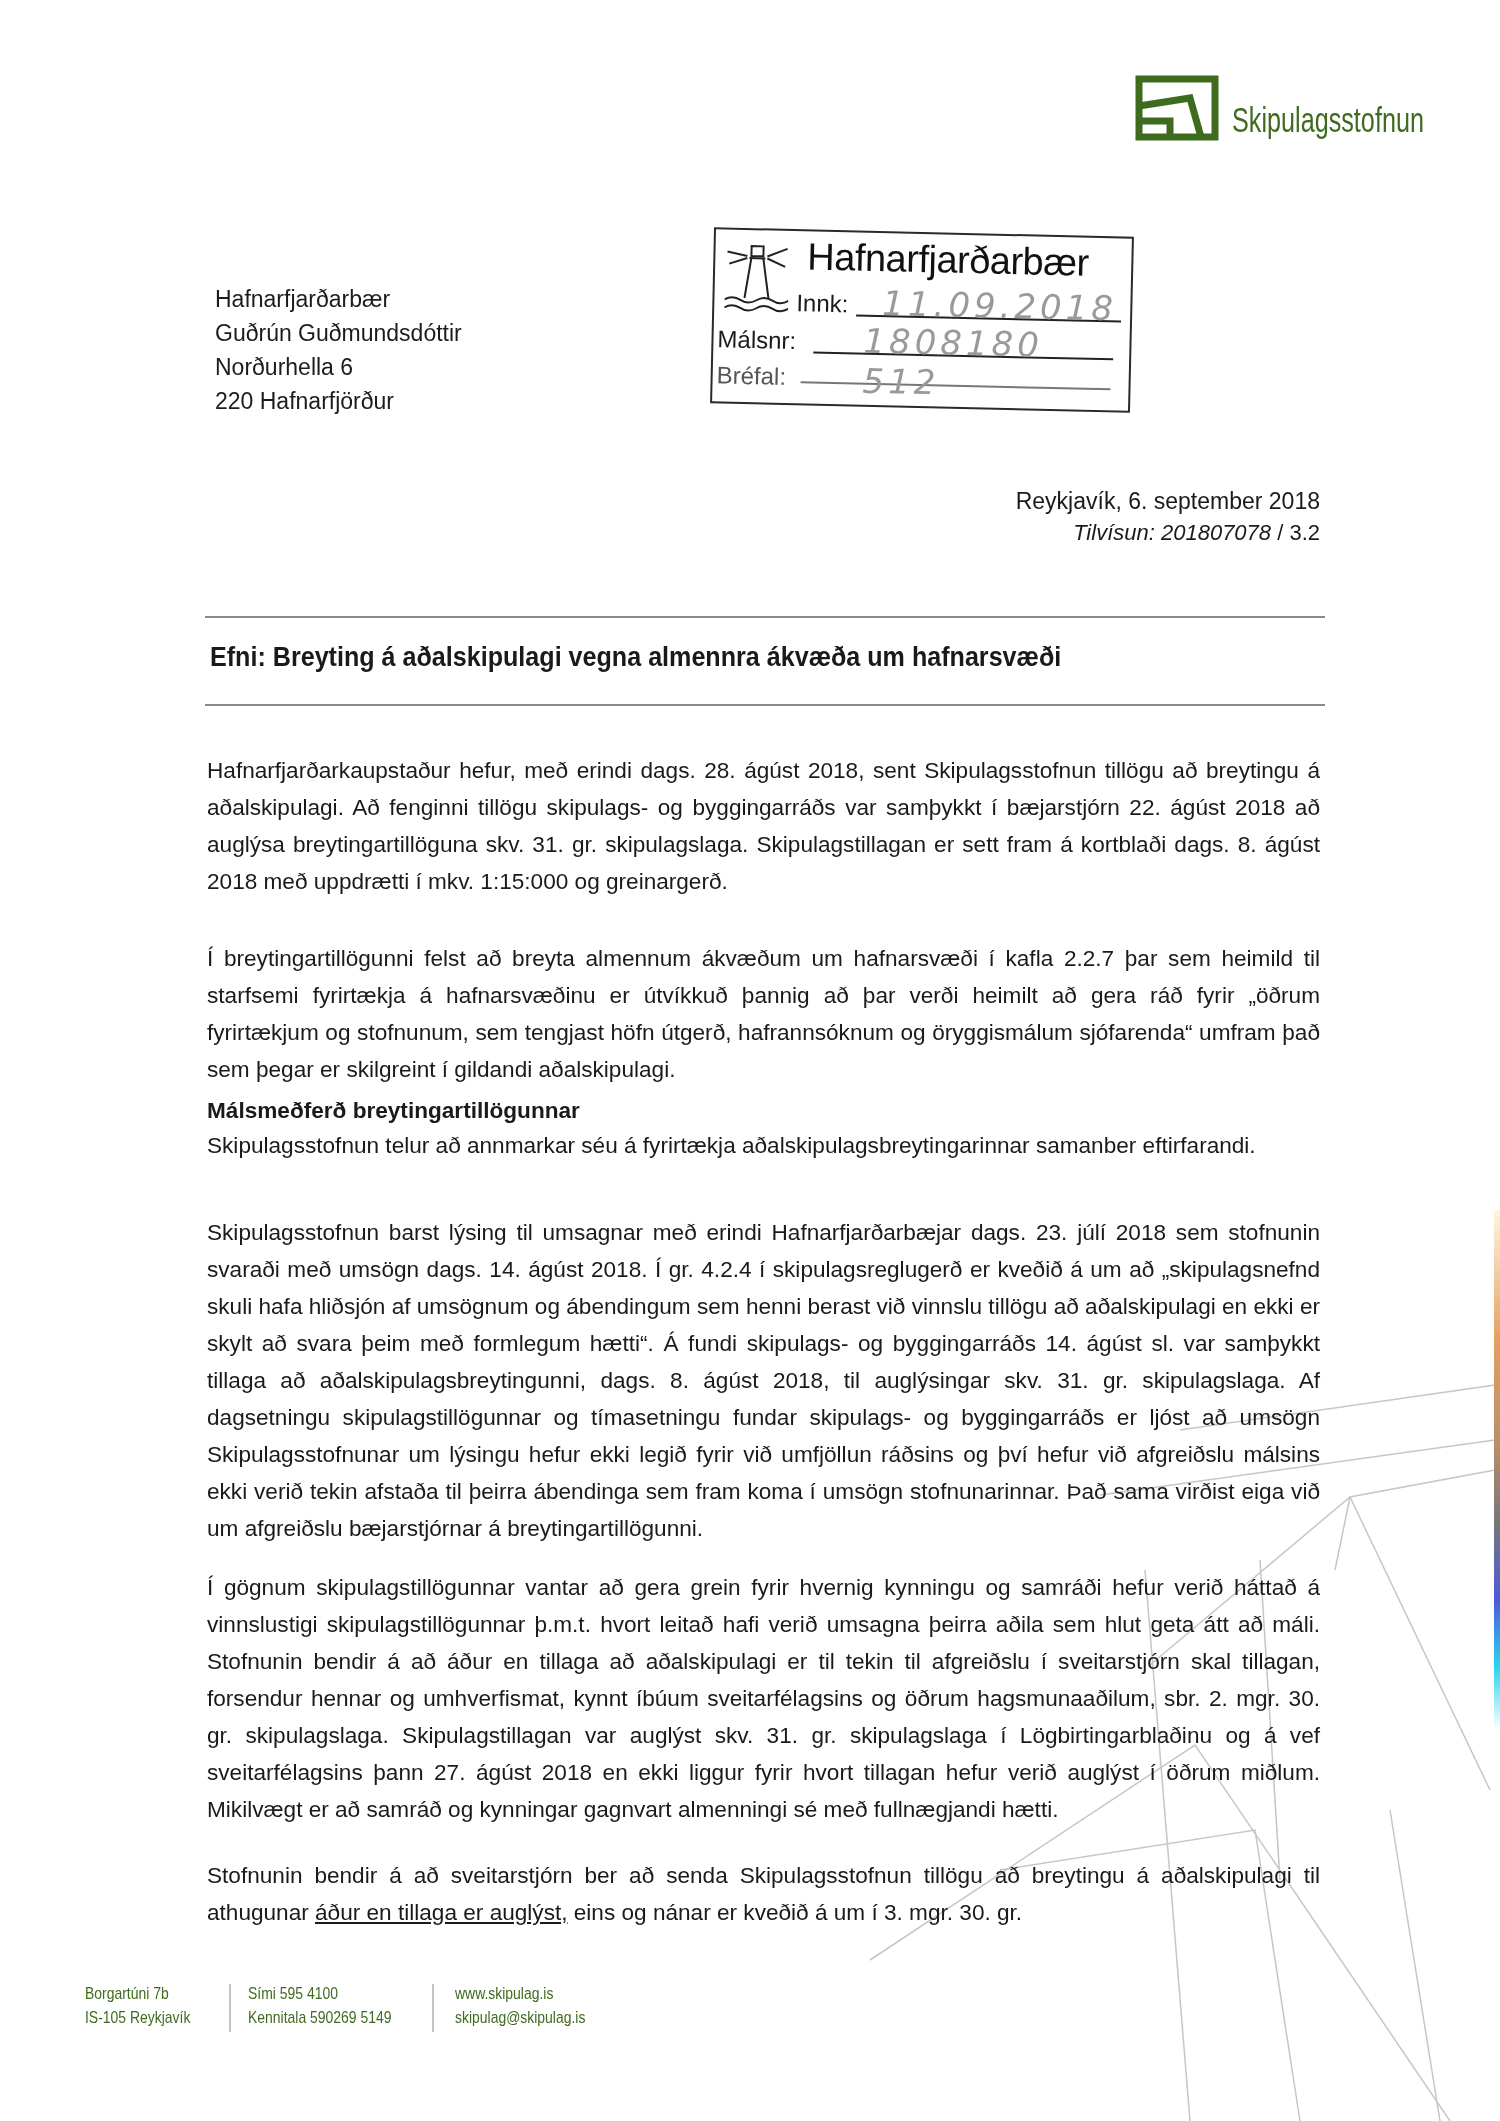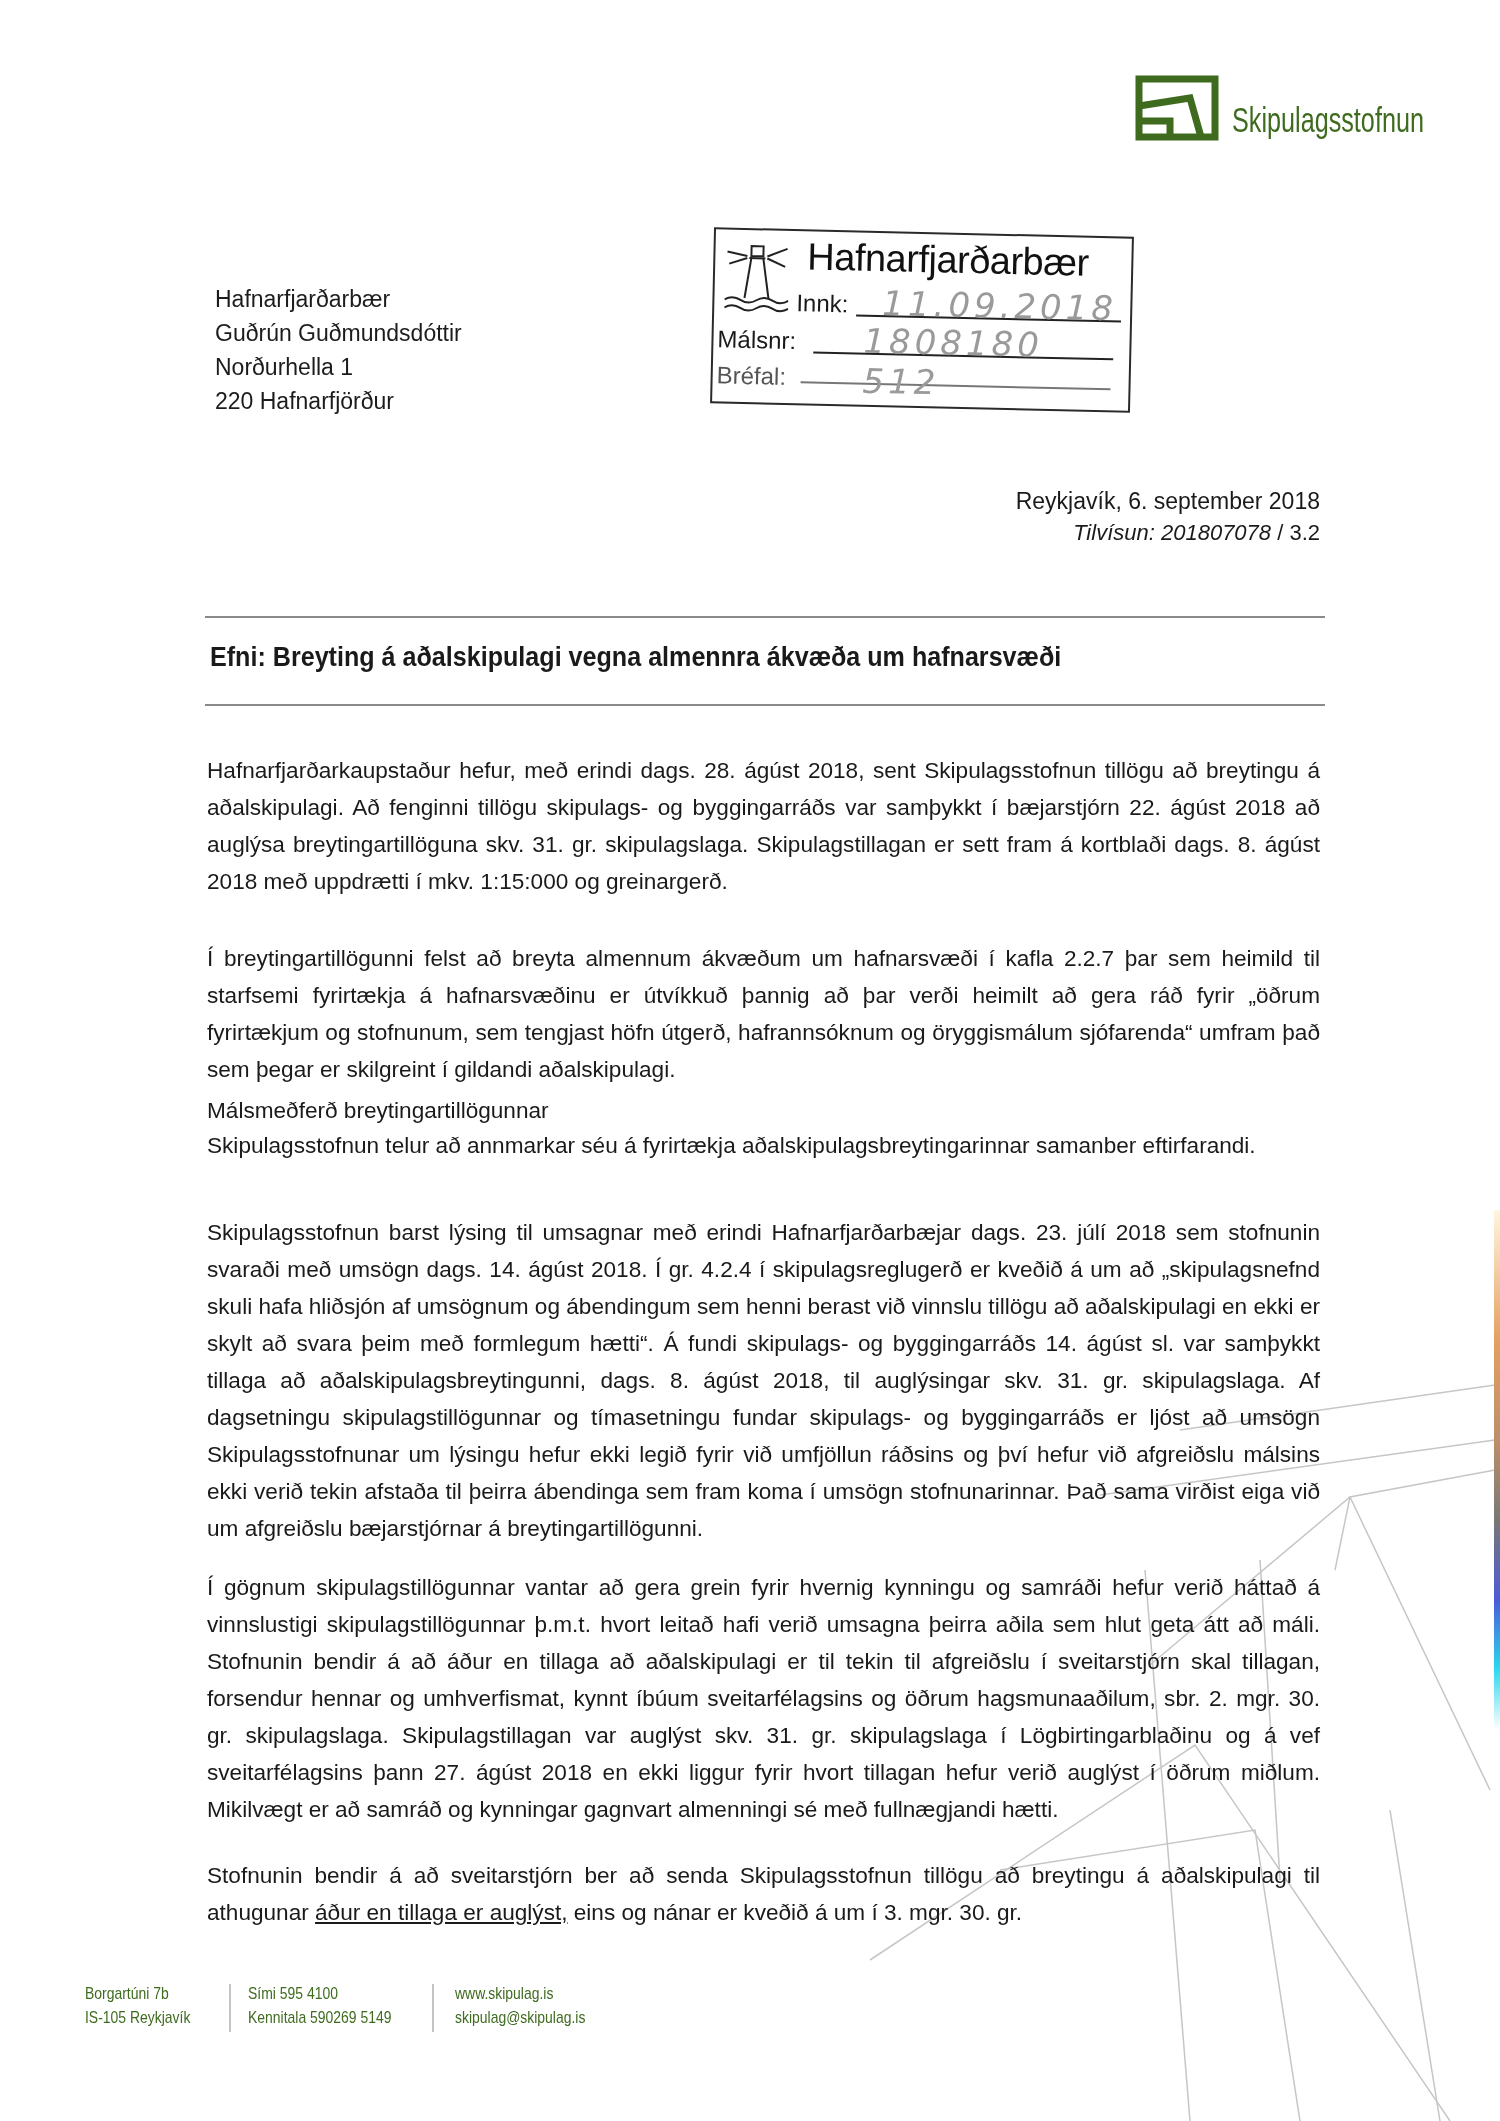--- a/index.html
+++ b/index.html
@@ -34,21 +34,21 @@
 
   
   .rule { left:205px; width:1120px; height:2px; background:#8a8a8a; }
 
   .subject { left:210px; top:642px; font-size:27px; font-weight:bold; white-space:nowrap;
              transform:scaleX(0.93); transform-origin:left top; }
 
   
   .body { left:207px; width:1113px; font-size:22.6px; line-height:37px; text-align:justify; }
   .body p { margin:0; }
-  .heading { left:207px; font-size:22.6px; font-weight:normal; white-space:nowrap; }
+  .heading { left:207px; font-size:22.6px; font-weight:bold; white-space:nowrap; }
   .ul { text-decoration:underline; }
 
   
   .footer { top:1982px; font-size:17px; line-height:24px; color:#3f6b1f; white-space:nowrap;
             transform:scaleX(0.82); transform-origin:left top; }
   .footer-sep { top:1984px; width:2px; height:48px; background:#c4c4c4; }
 
   
   .edge { left:1494px; top:1210px; width:6px; height:520px;
           background:linear-gradient(to bottom,#fff6e0,#e3a061 25%,#b98f6a 45%,#777777 60%,#4b5bd8 75%,#2ad6ef 88%,#ffffff); }
@@ -77,21 +77,21 @@
     <rect x="4" y="4" width="76" height="58"></rect>
     <polyline points="4,31 55,23 66,62"></polyline>
     <polyline points="4,46 35,46 35,62"></polyline>
   </g>
 </svg>
 <div class="abs logo-text">Skipulagsstofnun</div>
 
 <div class="abs recipient">
   <div>Hafnarfjarðarbær</div>
   <div>Guðrún Guðmundsdóttir</div>
-  <div>Norðurhella 1</div>
+  <div>Norðurhella 6</div>
   <div>220 Hafnarfjörður</div>
 </div>
 
 <div class="abs stamp">
   <svg class="lighthouse" viewBox="0 0 64 74">
     <g stroke="#222" stroke-width="2" fill="none">
       <line x1="2" y1="12" x2="22" y2="16"></line>
         <line x1="42" y1="16" x2="62" y2="8"></line>
       <line x1="4" y1="24" x2="22" y2="18"></line>
         <line x1="42" y1="18" x2="60" y2="26"></line>

